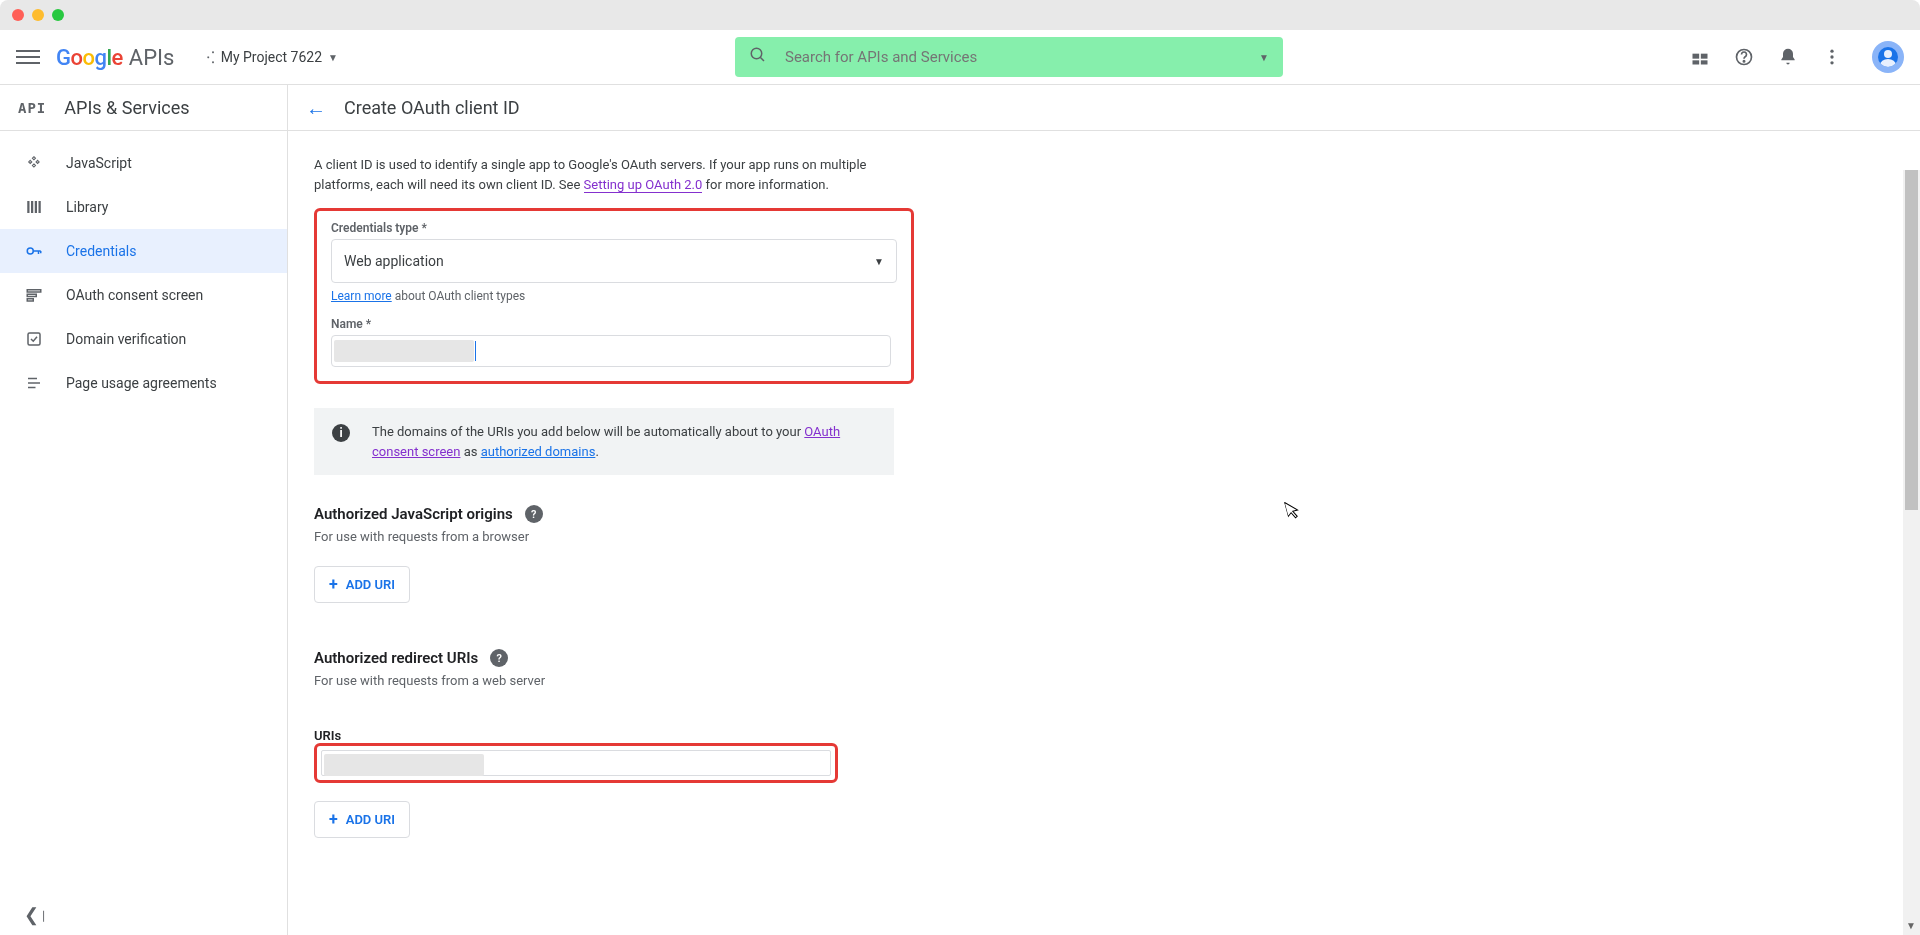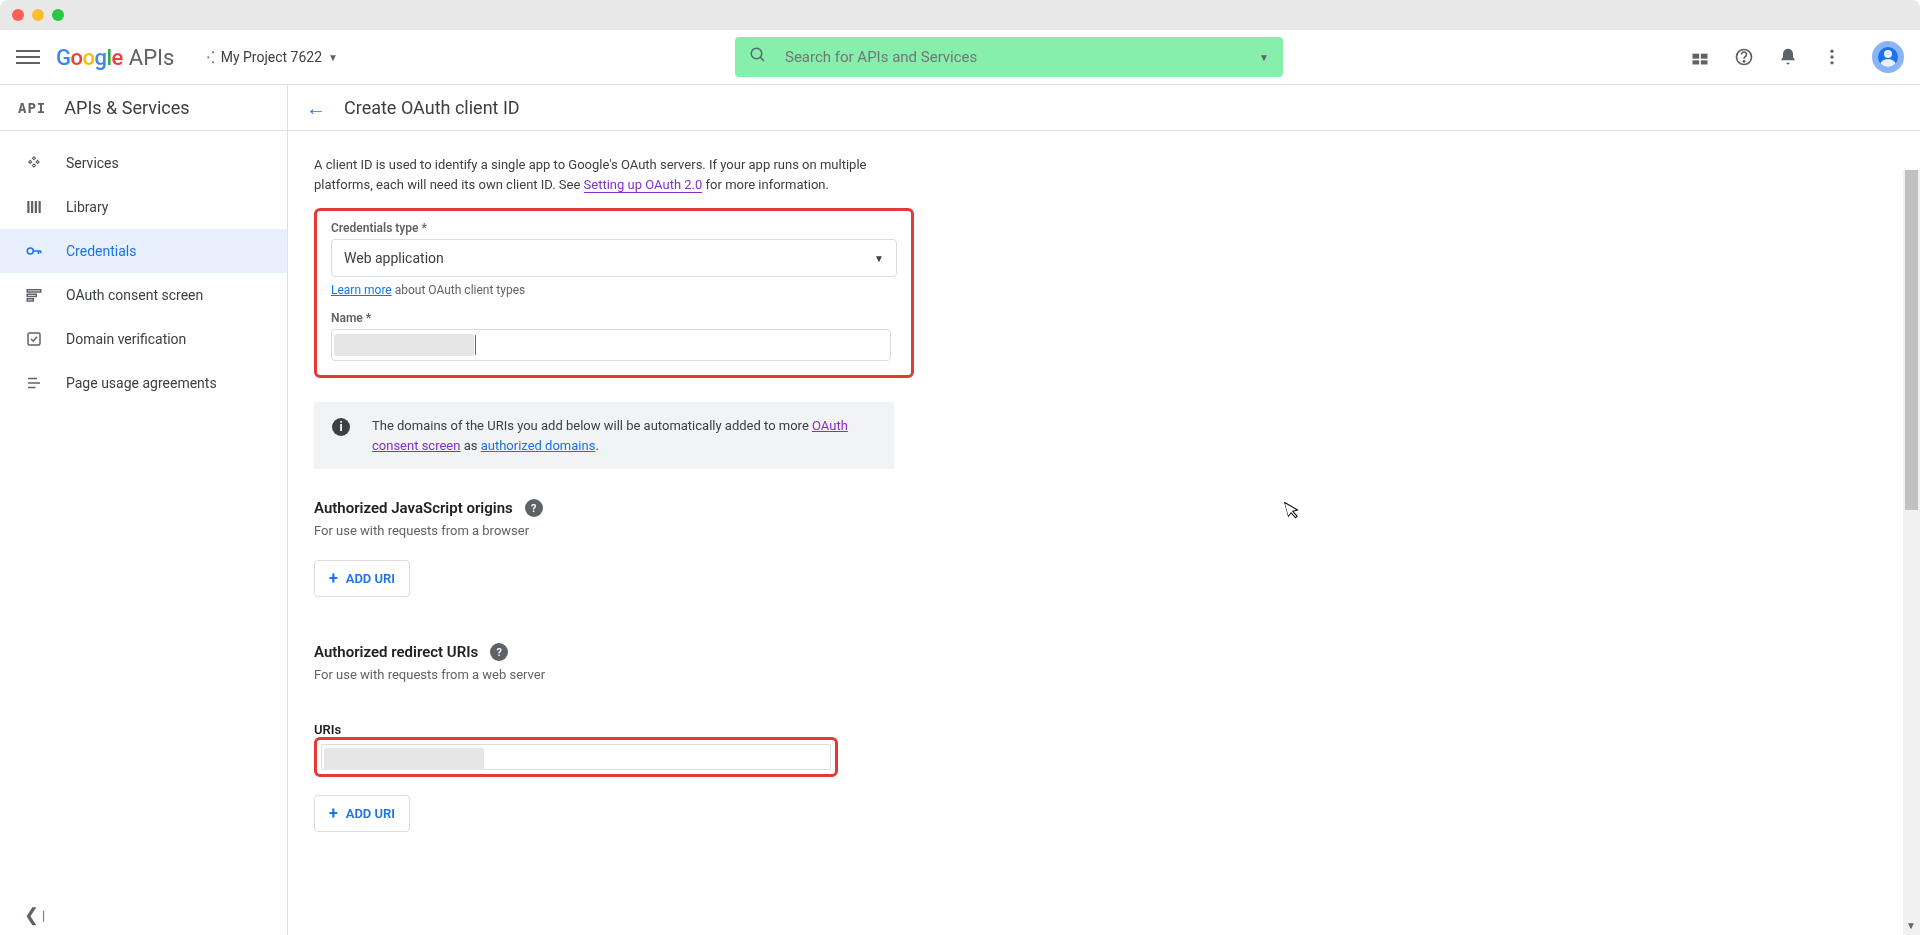--- a/index.html
+++ b/index.html
@@ -52,21 +52,21 @@
 .main-title { font-size:18px; color:#3c4043;}
 
 .form-area { padding:24px 0 40px 316px; position:relative;}
 
 .form-area { padding:24px 0 40px 26px; }
 .intro { font-size:13px; color:#3c4043; max-width:580px; line-height:1.5; margin-bottom:14px;}
 .intro a { color:#8430ce; text-decoration:none; border-bottom:1px solid #8430ce;}
 
 .red-box { border:3px solid #e53935; border-radius:6px; padding:10px 14px 14px; width:600px; margin-bottom:4px;}
 .field-label { font-size:12px; color:#5f6368; font-weight:600; margin-bottom:4px;}
-.select-box { border:1px solid #dadce0; border-radius:4px; height:38px; display:flex; align-items:center; padding:4px 12px; justify-content:space-between; font-size:14px; color:#3c4043; cursor:pointer;}
+.select-box { border:1px solid #dadce0; border-radius:4px; height:44px; display:flex; align-items:center; padding:4px 12px; justify-content:space-between; font-size:14px; color:#3c4043; cursor:pointer;}
 .select-caret { font-size:10px;}
 .learn-line { font-size:12px; color:#5f6368; margin-top:6px; margin-bottom:14px;}
 .learn-line a { color:#1a73e8; text-decoration:underline;}
 .name-input-box { border:1px solid #dadce0; border-radius:4px; height:32px; width:560px; position:relative; background:#fff;}
 .name-input-box .redacted { position:absolute; left:2px; top:4px; width:140px; height:22px; background:#e6e6e6; border-radius:2px;}
 .name-input-box .cursor-bar { position:absolute; left:143px; top:5px; width:1px; height:20px; background:#1a73e8;}
 
 .helper { font-size:12px; color:#5f6368; max-width:560px; line-height:1.5; margin-top:6px; margin-left:12px;}
 
 .info-box { background:#f1f3f4; width:580px; padding:14px 18px; display:flex; gap:22px; margin-top:24px; margin-bottom:30px;}
@@ -170,21 +170,21 @@
       <span class="api-icon">API</span>
       <span>APIs &amp; Services</span>
     </div>
     <div class="side-items">
       <div class="side-item">
         <span class="si-icon">
             <svg width="18" height="18" viewBox="0 0 24 24" fill="none" stroke="#5f6368" stroke-width="2">
               <path d="M12 3l3 3-3 3-3-3zM5 10l3 3-3 3-3-3zM19 10l3 3-3 3-3-3zM12 17l3 3-3 3-3-3z" transform="scale(0.7) translate(5,2)"></path>
             </svg>
           </span>
-        <span>Services</span>
+        <span>JavaScript</span>
       </div>
       <div class="side-item">
         <span class="si-icon">
             <svg width="18" height="18" viewBox="0 0 24 24" fill="#5f6368">
               <rect x="3" y="4" width="3" height="16"></rect>
               <rect x="8" y="4" width="3" height="16"></rect>
               <rect x="13" y="4" width="3" height="16"></rect>
               <rect x="18" y="4" width="3" height="16"></rect>
             </svg>
           </span>
@@ -257,21 +257,21 @@
         <div class="field-label">Name *</div>
         <div class="name-input-box">
           <div class="redacted"></div>
           <div class="cursor-bar"></div>
         </div>
       </div>
 
       <div class="info-box">
         <div class="info-icon">i</div>
         <div class="info-text">
-          <span>The domains of the URIs you add below will be automatically added to more </span><a class="purple" href="#">OAuth consent screen</a><span> as </span><a class="blue" href="#">authorized domains</a><span>.</span>
+          <span>The domains of the URIs you add below will be automatically about to your </span><a class="purple" href="#">OAuth consent screen</a><span> as </span><a class="blue" href="#">authorized domains</a><span>.</span>
         </div>
       </div>
 
       <div class="section-title">
         <span>Authorized JavaScript origins</span>
         <span class="help-circ">?</span>
       </div>
       <div class="section-sub">For use with requests from a browser</div>
       <div class="add-uri-btn">
         <span class="plus">+</span>

